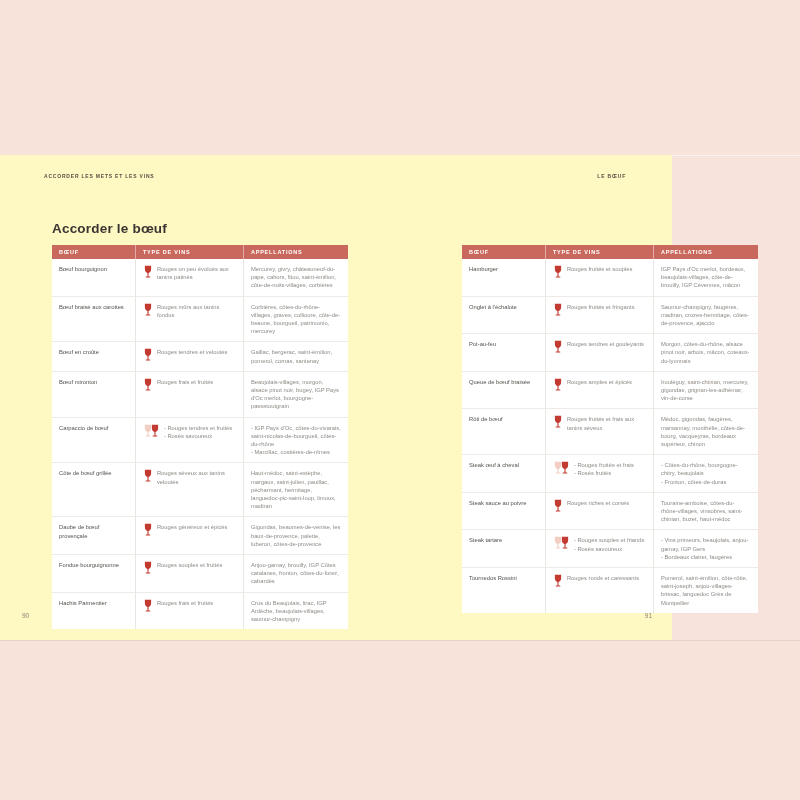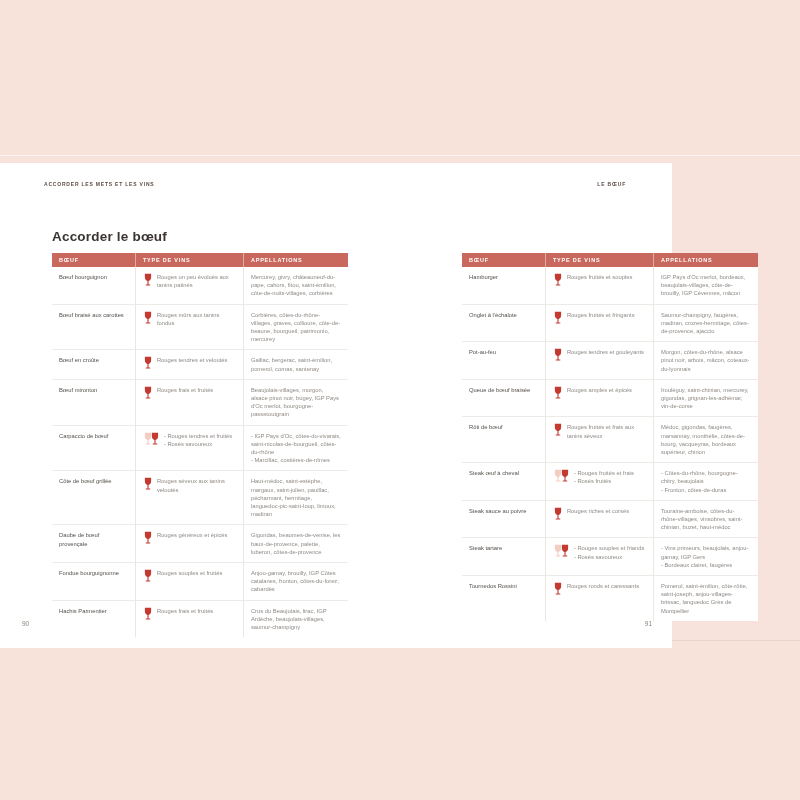--- a/index.html
+++ b/index.html
@@ -4,21 +4,21 @@
 <style>
   html,body{margin:0;padding:0;}
   body{
     width:800px;height:800px;position:relative;overflow:hidden;
     background:#f7e3dc;
     font-family:"Liberation Sans", sans-serif;
     -webkit-font-smoothing:antialiased;
   }
   .band-top{position:absolute;left:0;top:0;width:800px;height:155px;background:#f8e3db;border-bottom:1px solid rgba(255,255,255,.55);}
   .band-bottom{position:absolute;left:0;top:640px;width:800px;height:160px;background:#f8e3db;border-top:1px solid rgba(170,130,120,.18);}
-  .spread{position:absolute;left:0;top:163px;width:672px;height:485px;background:#ffffff;}
+  .spread{position:absolute;left:0;top:155px;width:672px;height:485px;background:#fef9c3;}
 
   .running-header{
     position:absolute;top:18px;font-size:5px;font-weight:bold;letter-spacing:.8px;
     color:#5d4c45;text-transform:uppercase;
   }
   .rh-left{left:44px;}
   .rh-right{right:46px;text-align:right;}
 
   .section-title{
     position:absolute;left:52px;top:66px;margin:0;

